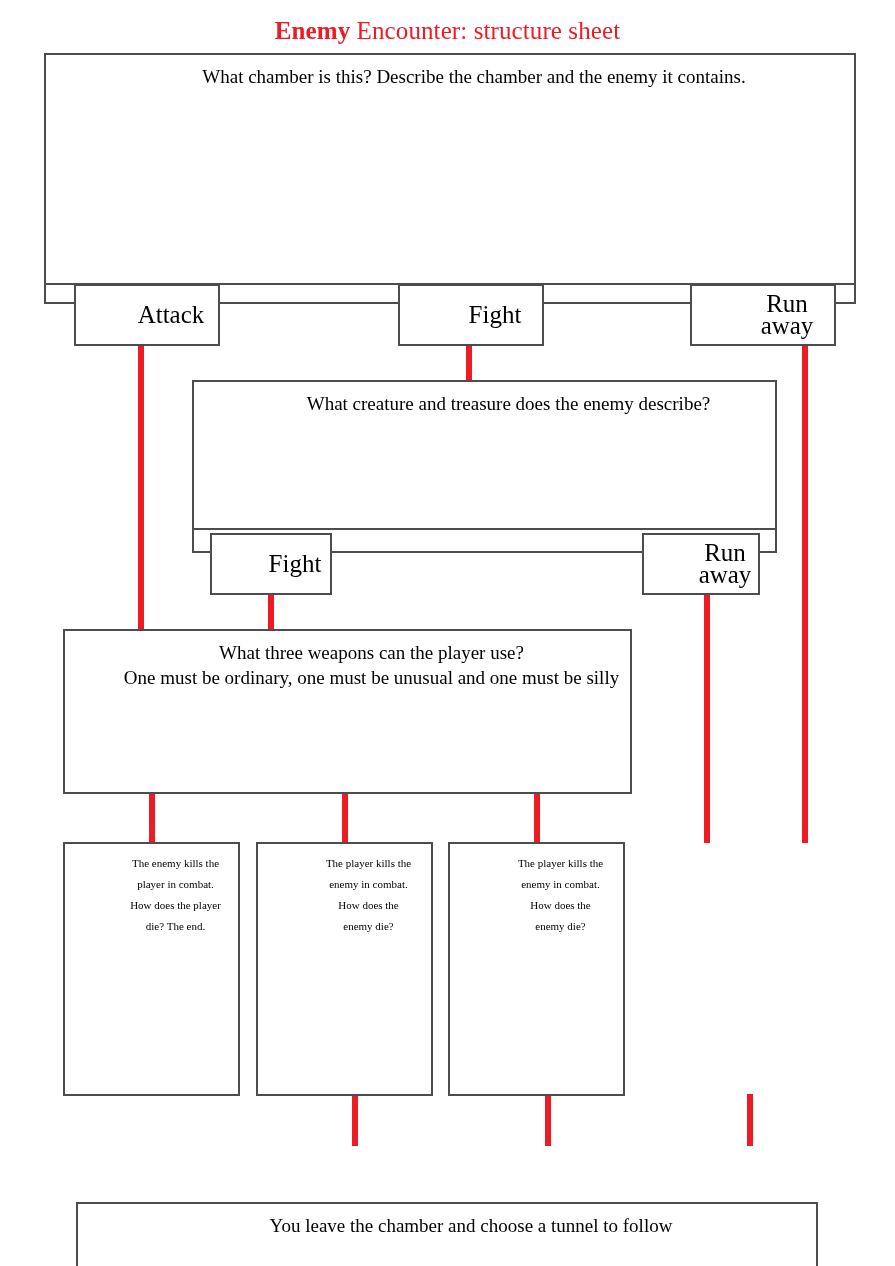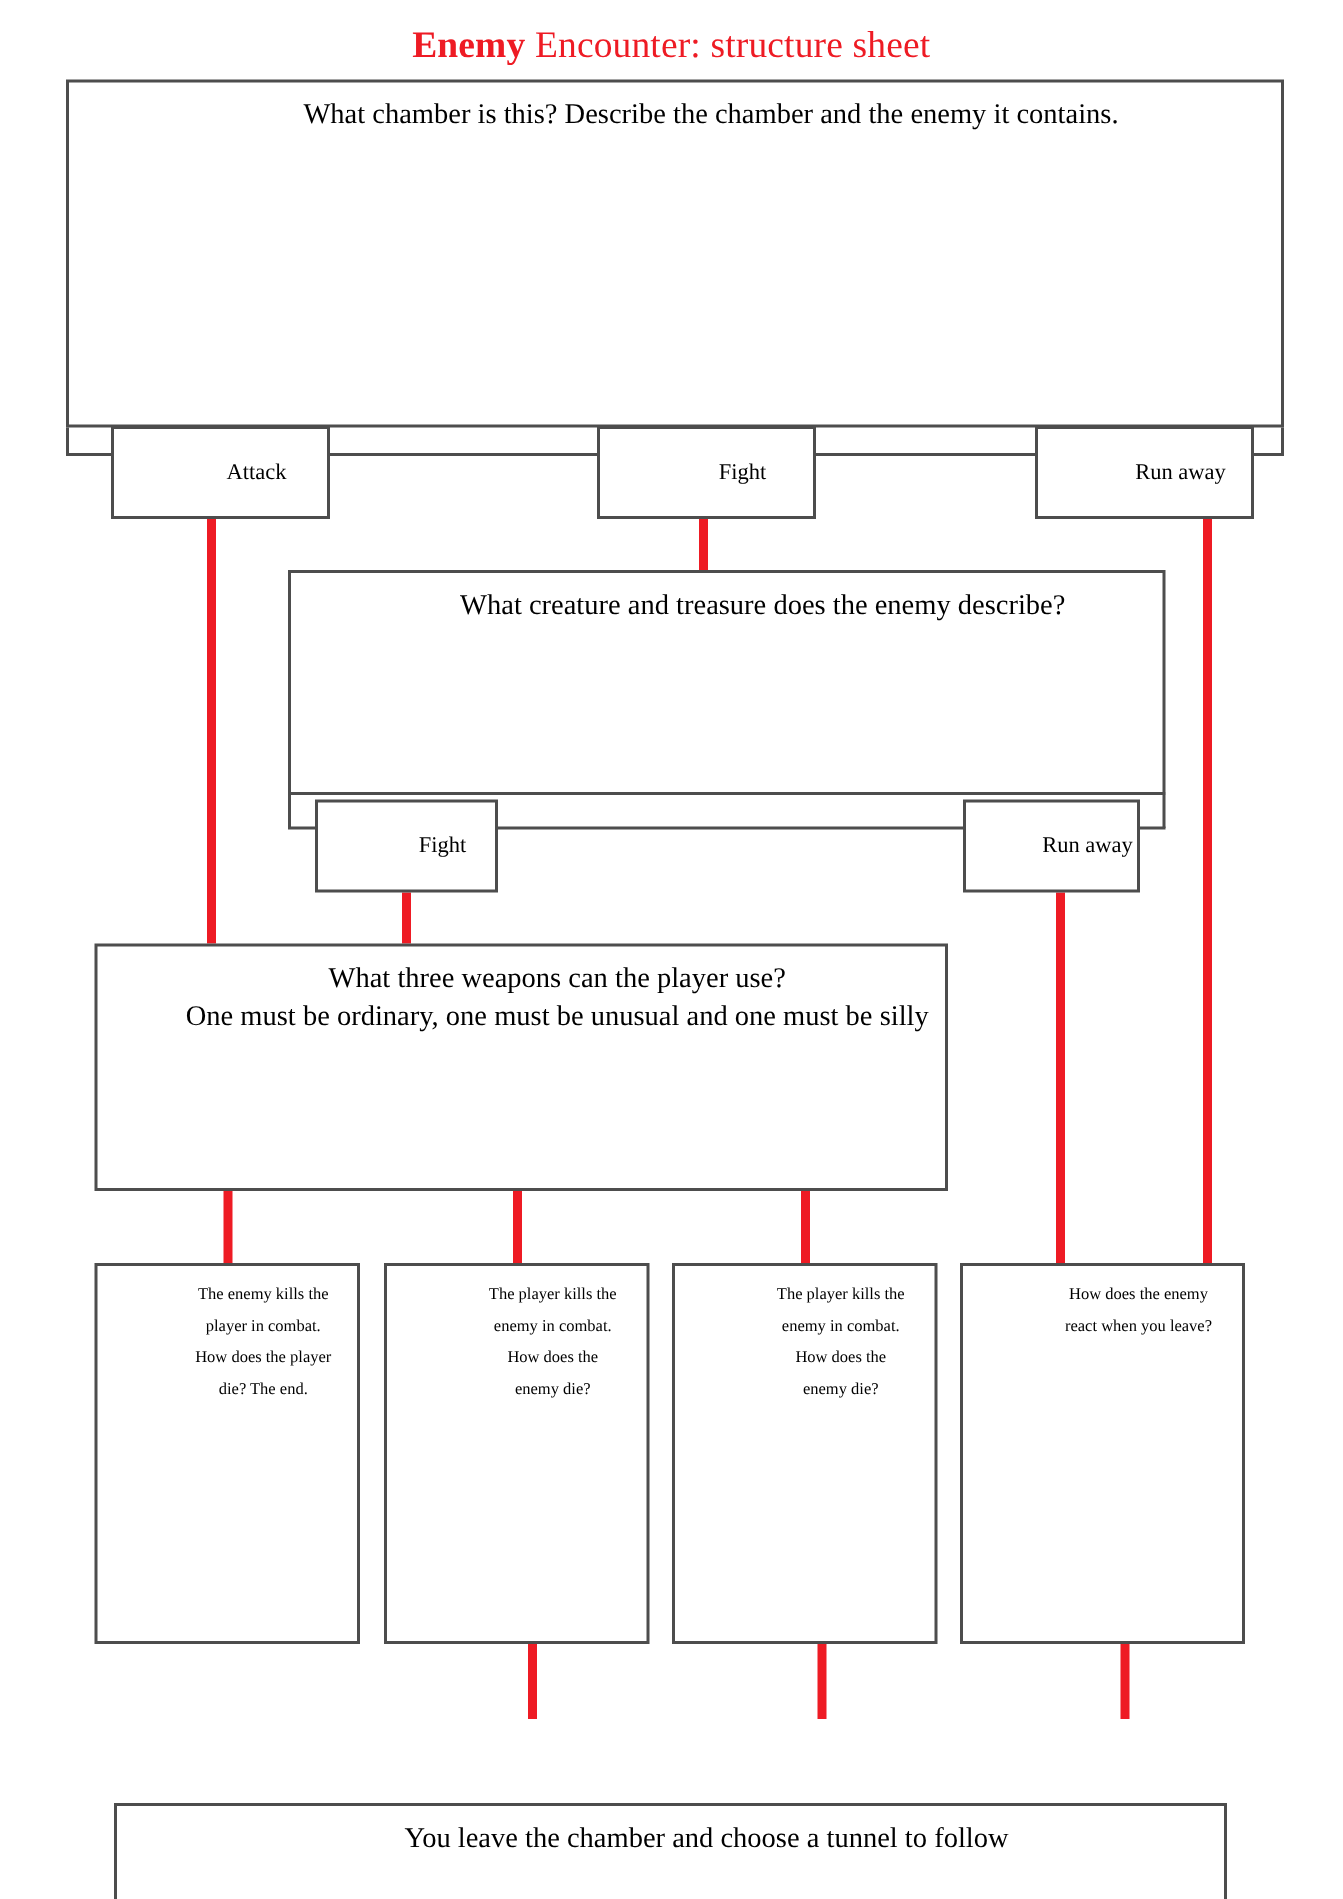--- a/index.html
+++ b/index.html
@@ -61,21 +61,21 @@
     line-height: 25px;
   }
 
   
   .choice {
     display: flex;
     align-items: center;
     justify-content: center;
   }
   .choice .node-text {
-    font-size: 15px;
+    font-size: 25px;
     line-height: 22px;
   }
 
   
   .outcome .node-text {
     padding-top: 9px;
     font-size: 11px;
     line-height: 21px;
   }
 
@@ -191,24 +191,20 @@
 enemy die?</span>
   </div>
 
   <div class="node outcome" style="left:448px; top:842px; width:177px; height:254px;">
     <span class="node-text">The player kills the
 enemy in combat.
 How does the
 enemy die?</span>
   </div>
 
-  <div class="node outcome" style="left:640px; top:842px; width:190px; height:254px;">
-    <span class="node-text">How does the enemy
-react when you leave?</span>
-  </div>
 
   <div class="node prompt" style="left:76px; top:1202px; width:742px; height:68px;">
     <span class="node-text">You leave the chamber and choose a tunnel to follow</span>
   </div>
 
   <div class="tunnel" style="left:273px; top:1214px; height:32px; background:#1a7a3f;"></div>
   <div class="tunnel" style="left:441px; top:1214px; height:32px; background:#22aee8;"></div>
   <div class="tunnel" style="left:601px; top:1214px; height:32px; background:#ee1b24;"></div>
 
 </div>

